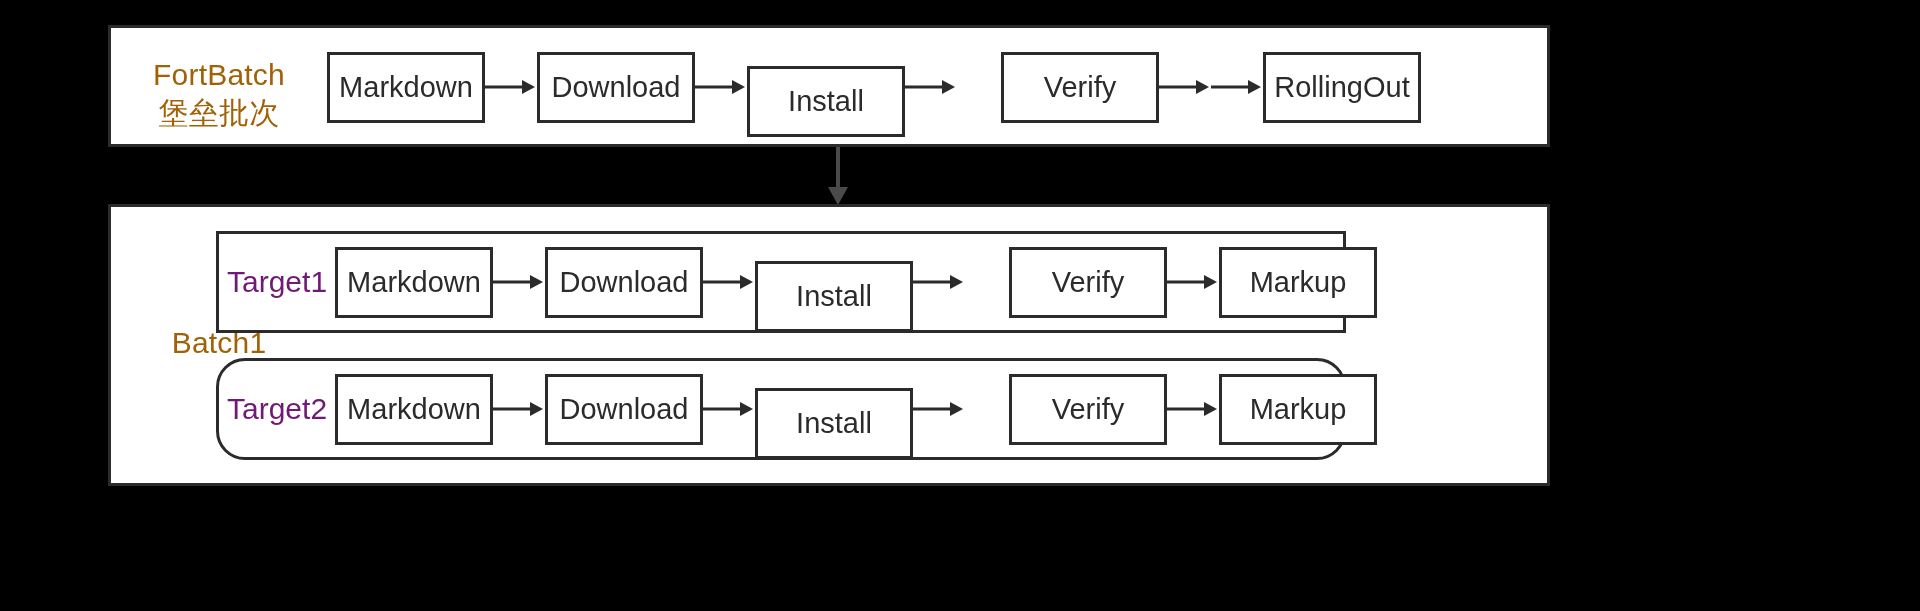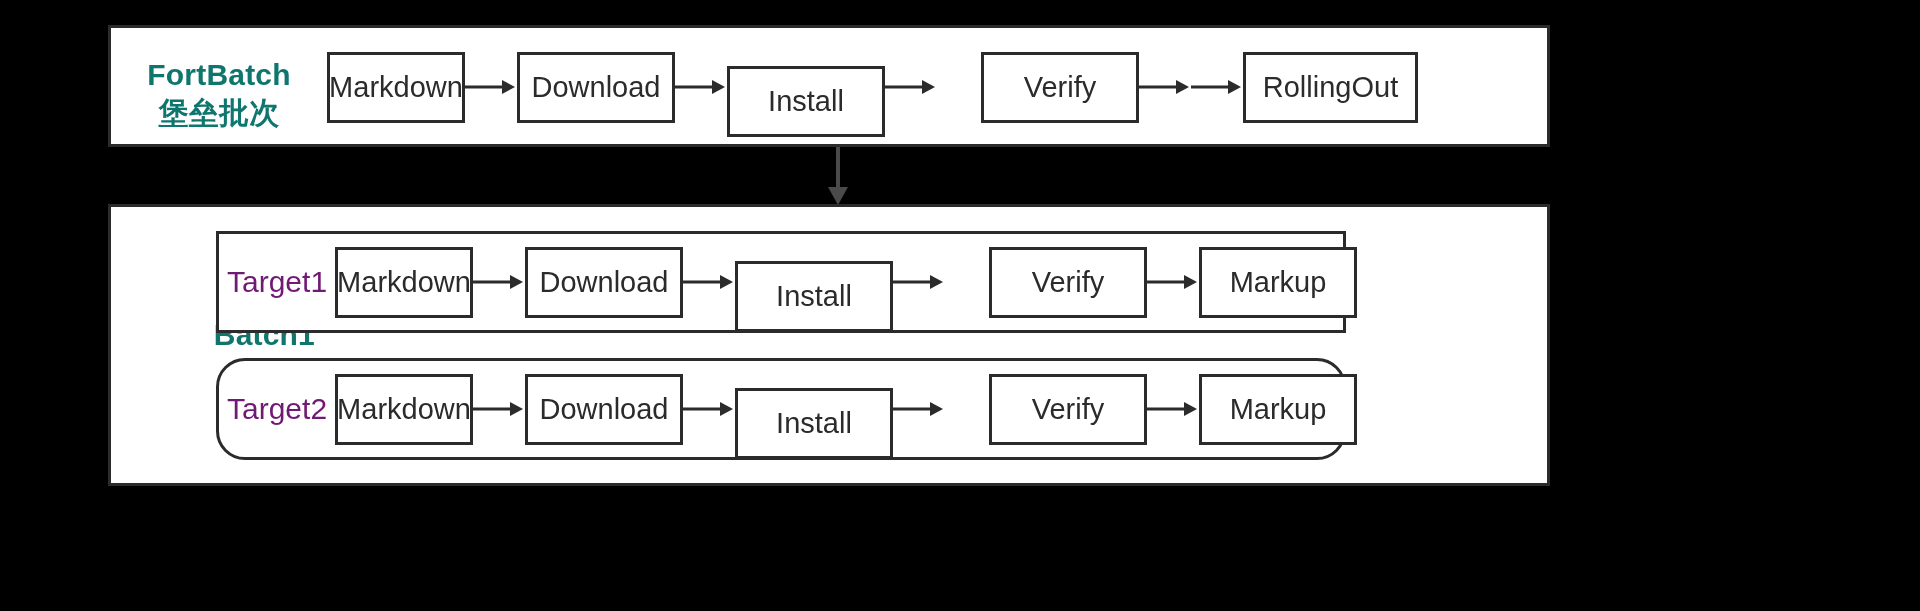--- a/index.html
+++ b/index.html
@@ -39,40 +39,39 @@
   #batch-panel {
     left: 108px;
     top: 204px;
     width: 1442px;
     height: 282px;
   }
 
   
   .group-label {
     position: absolute;
-    color: #0f766e;
+    color: #a16207;
     font-size: 30px;
     line-height: 1.28;
     text-align: center;
     white-space: pre;
     letter-spacing: 0.2px;
-    font-weight: bold;
   }
 
   #fortbatch-label {
     left: 8px;
     top: 28px;
     width: 200px;
   }
 
   #batch-label {
     left: 4px;
-    top: 109px;
+    top: 117px;
     width: 200px;
-    text-align: right;
+    text-align: center;
     padding-left: 8px;
     box-sizing: border-box;
   }
 
   
   .target-panel {
     position: absolute;
     background: #ffffff;
     border: 3px solid #2b2b2b;
     box-sizing: border-box;
@@ -122,26 +121,26 @@
     height: 71px;
     display: flex;
     align-items: center;
     justify-content: center;
     color: #2b2b2b;
     font-size: 29px;
     white-space: nowrap;
     padding: 0 14px;
   }
 
-  .node.w-markdown  { width: 138px; }
+  .node.w-markdown  { width: 158px; }
   .node.w-download  { width: 158px; }
   .node.w-install   { width: 158px; margin-top: 28px; }
   .node.w-verify    { width: 158px; margin-left: 44px; }
   .node.w-baking    { width: 158px; }
-  .node.w-rollout   { width: 175px; }
+  .node.w-rollout   { width: 158px; }
   .node.w-markup    { width: 158px; }
 
   
   .arrow-h {
     position: relative;
     width: 52px;
     height: 20px;
     flex: 0 0 52px;
   }
   .arrow-h::before {

